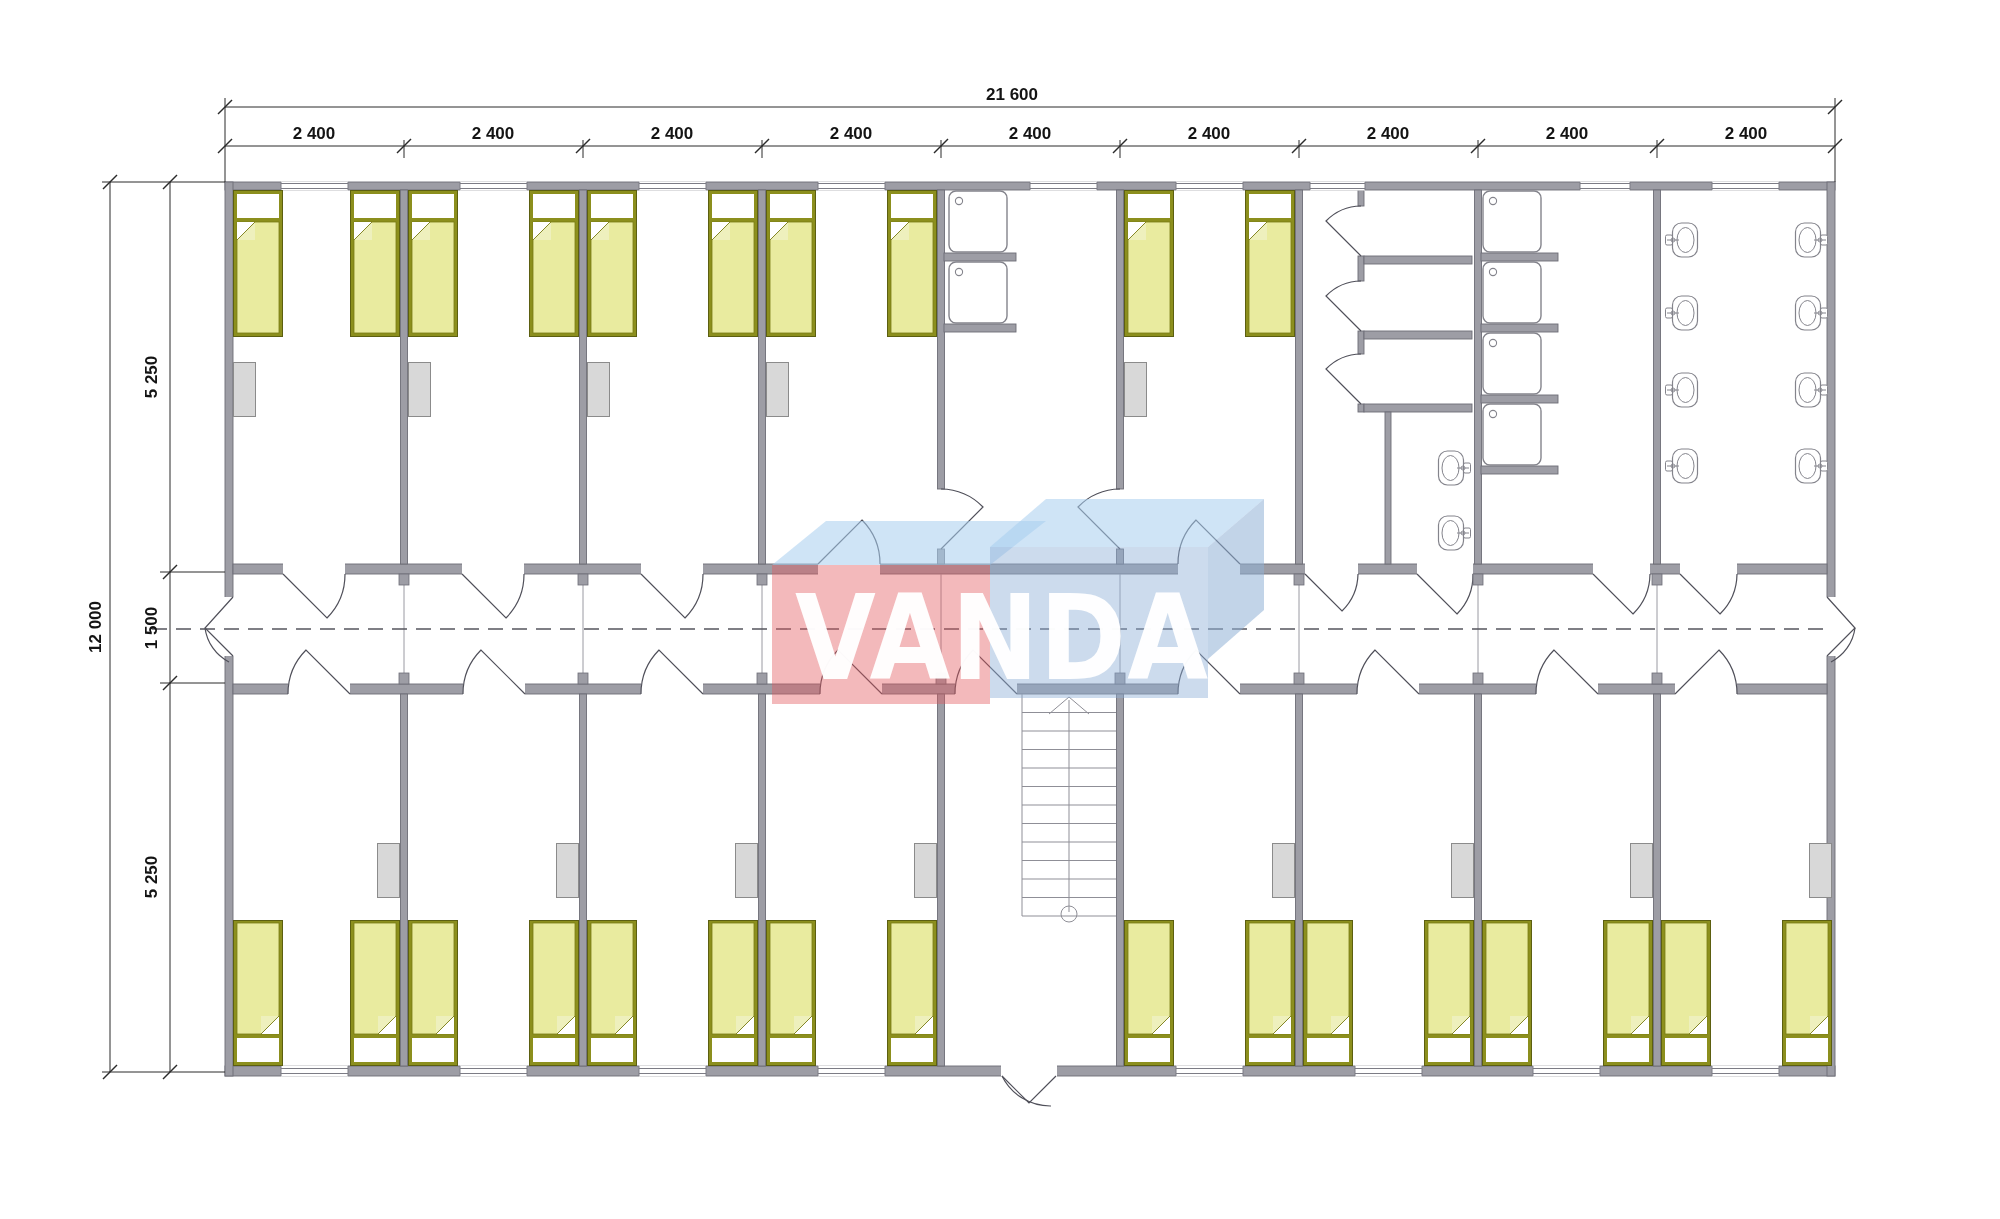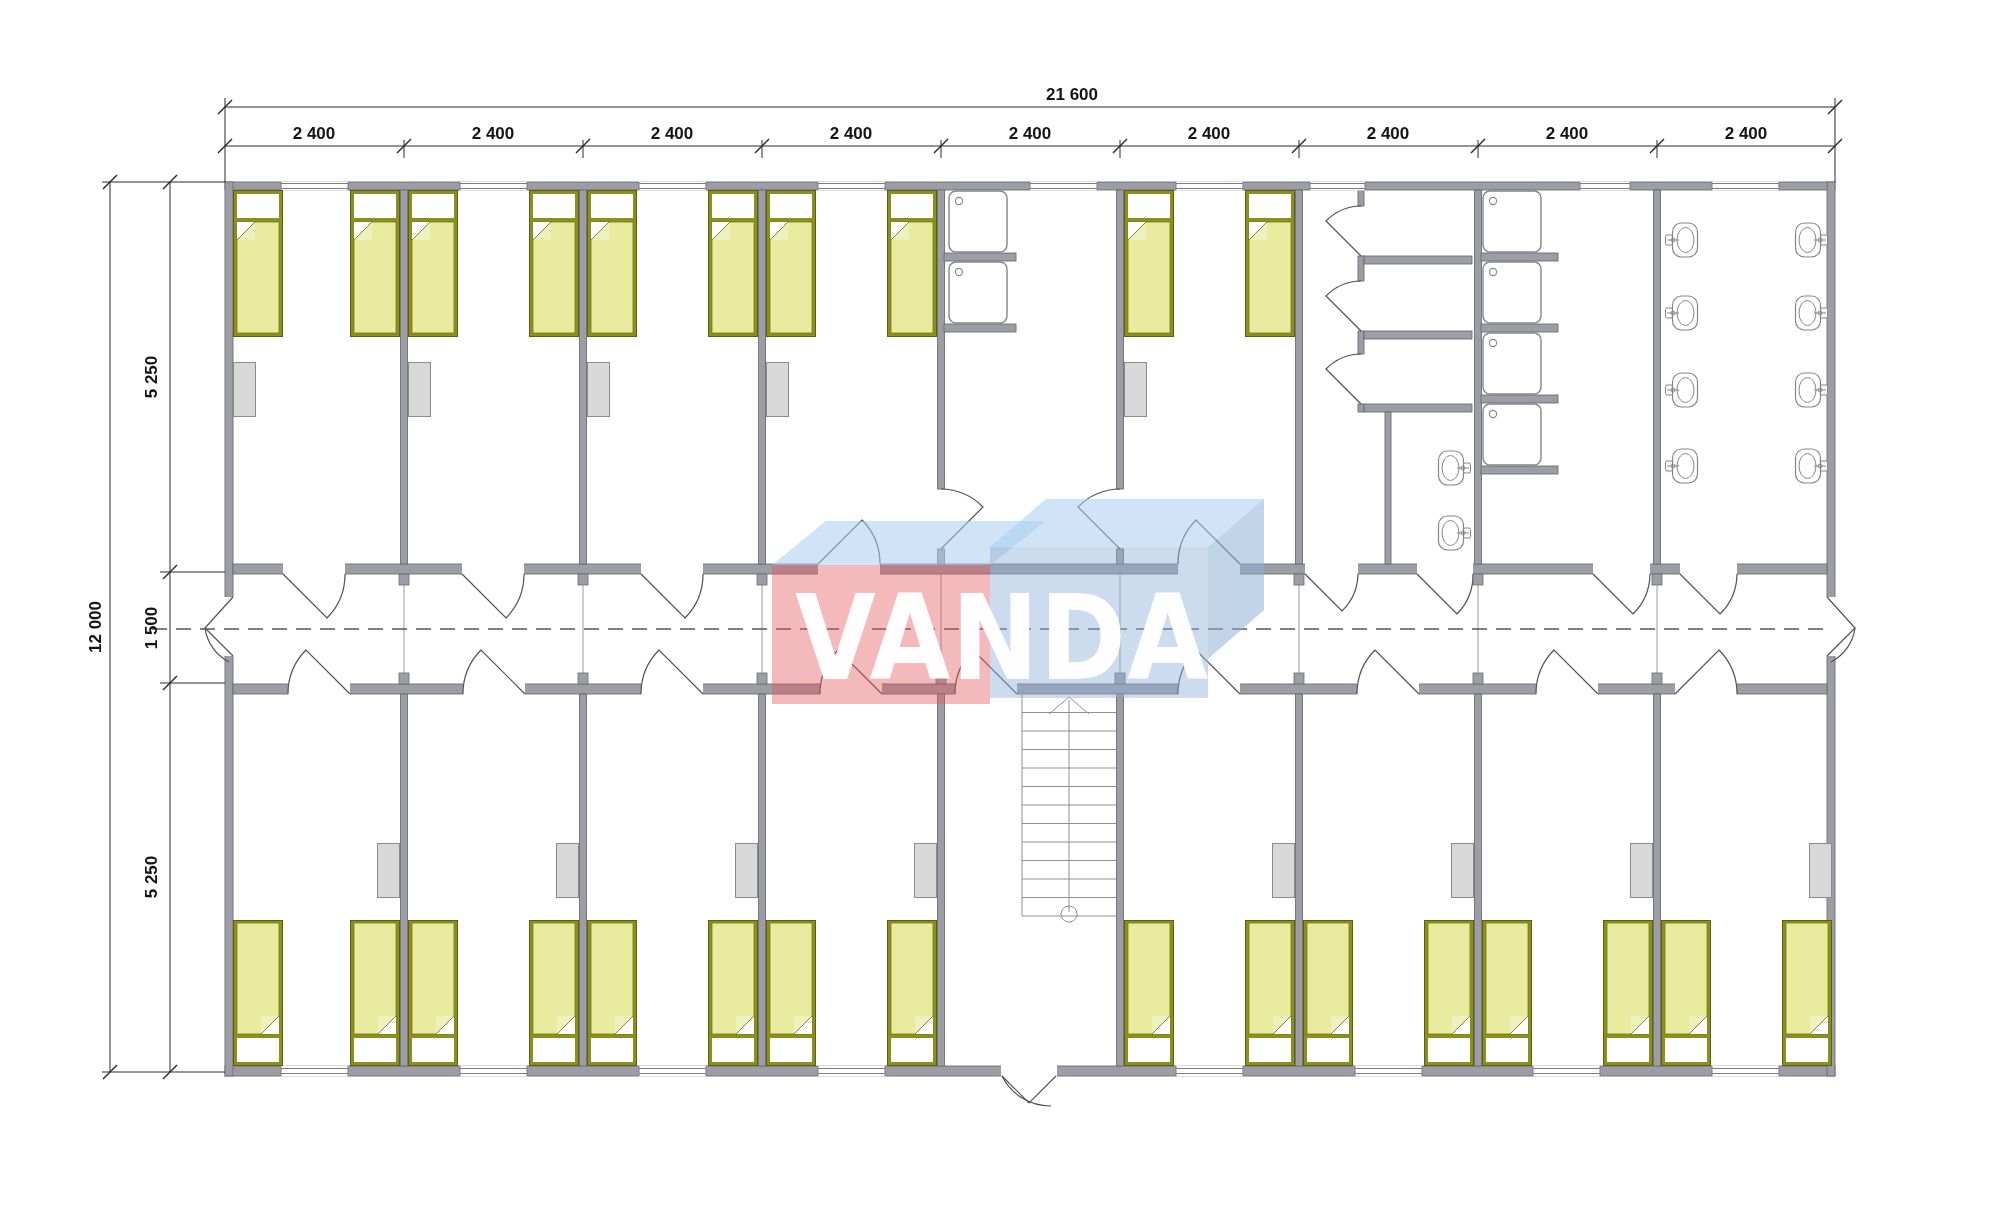--- a/index.html
+++ b/index.html
@@ -441,21 +441,21 @@
     <polygon points="772,565 826,521 1046,521 990,565" fill="#a8cdee" fill-opacity="0.55"></polygon>
     <polygon points="990,547 1046,499 1264,499 1208,547" fill="#a8cdee" fill-opacity="0.55"></polygon>
     <polygon points="772,565 990,565 990,704 772,704" fill="#e2575e" fill-opacity="0.42"></polygon>
     <polygon points="990,547 1208,547 1208,698 990,698" fill="#8fb0d6" fill-opacity="0.45"></polygon>
     <polygon points="1208,547 1264,499 1264,610 1208,659" fill="#8fb0d6" fill-opacity="0.55"></polygon>
   </g>
 </svg>
 
 <div id="vanda-text">VANDA</div>
 
-<div class="dimlabel" style="left:1072px;top:85px;">21 600</div>
+<div class="dimlabel" style="left:1012px;top:85px;">21 600</div>
 <div class="dimlabel" style="left:314px;top:124px;">2 400</div>
 <div class="dimlabel" style="left:493px;top:124px;">2 400</div>
 <div class="dimlabel" style="left:672px;top:124px;">2 400</div>
 <div class="dimlabel" style="left:851px;top:124px;">2 400</div>
 <div class="dimlabel" style="left:1030px;top:124px;">2 400</div>
 <div class="dimlabel" style="left:1209px;top:124px;">2 400</div>
 <div class="dimlabel" style="left:1388px;top:124px;">2 400</div>
 <div class="dimlabel" style="left:1567px;top:124px;">2 400</div>
 <div class="dimlabel" style="left:1746px;top:124px;">2 400</div>
 <div class="dimlabel vert" style="left:96px;top:627px;">12 000</div>

